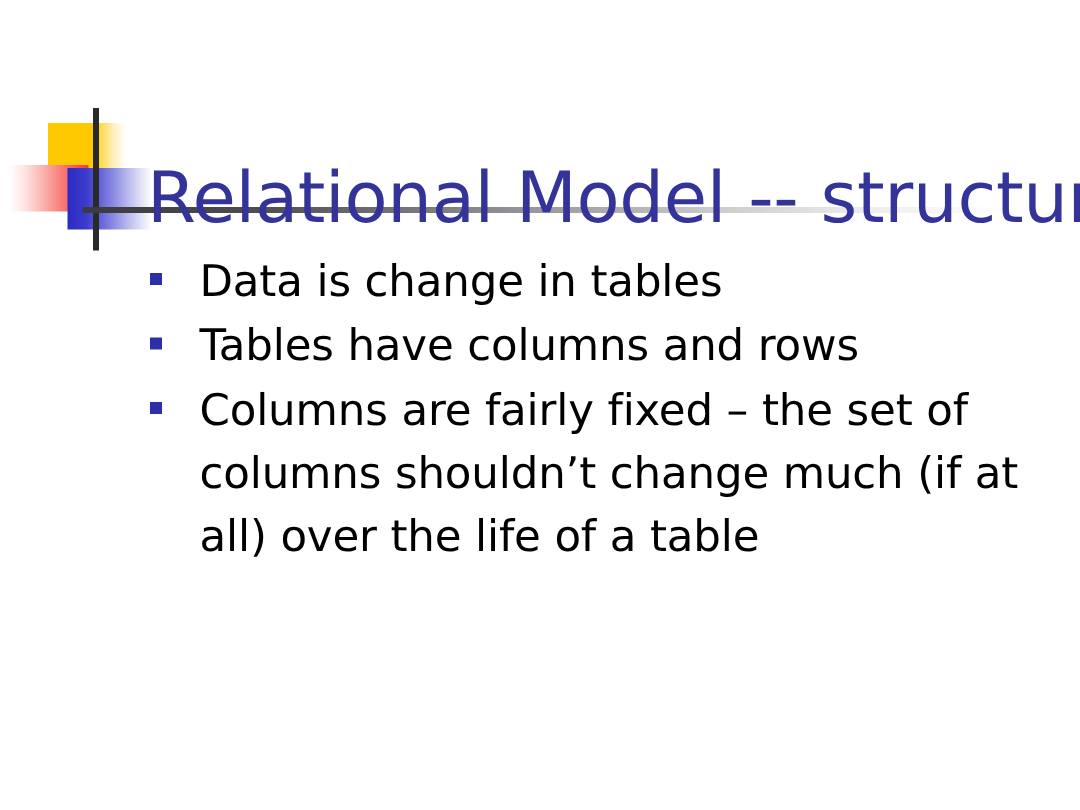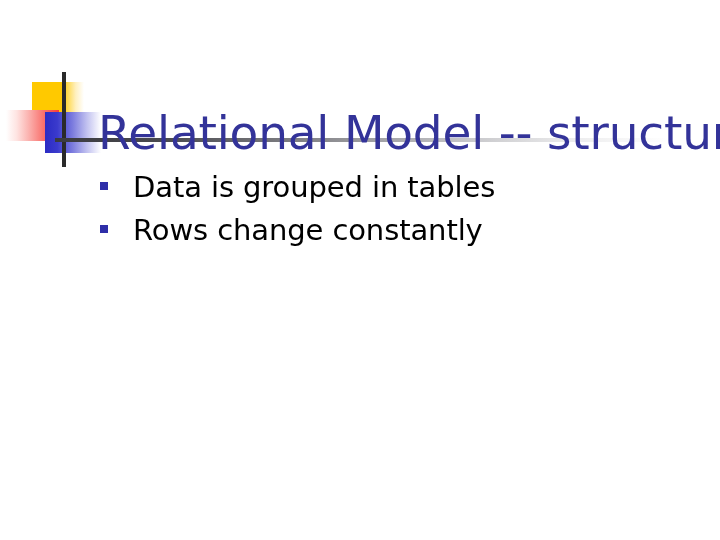--- a/index.html
+++ b/index.html
@@ -127,26 +127,30 @@
     <div class="deco-vline"></div>
     <div class="deco-hline"></div>
   </div>
 
   <h1 class="title">Relational Model -- structure</h1>
 
   <div class="body">
 
     <div class="bullet-row">
       <span class="bullet-mark"></span>
-      <span class="bullet-text">Data is grouped in tables</span>
+      <span class="bullet-text">Data is change in tables</span>
+    </div>
+
+    <div class="bullet-row">
+      <span class="bullet-mark"></span>
+      <span class="bullet-text">Tables have columns and rows</span>
+    </div>
+
+    <div class="bullet-row">
+      <span class="bullet-mark"></span>
+      <span class="bullet-text">Columns are fairly fixed – the set of columns shouldn’t change much (if at all) over the life of a table</span>
     </div>
 
 
-
-
-    <div class="bullet-row">
-      <span class="bullet-mark"></span>
-      <span class="bullet-text">Rows change constantly</span>
-    </div>
 
   </div>
 
 </div>
 
 </body></html>

